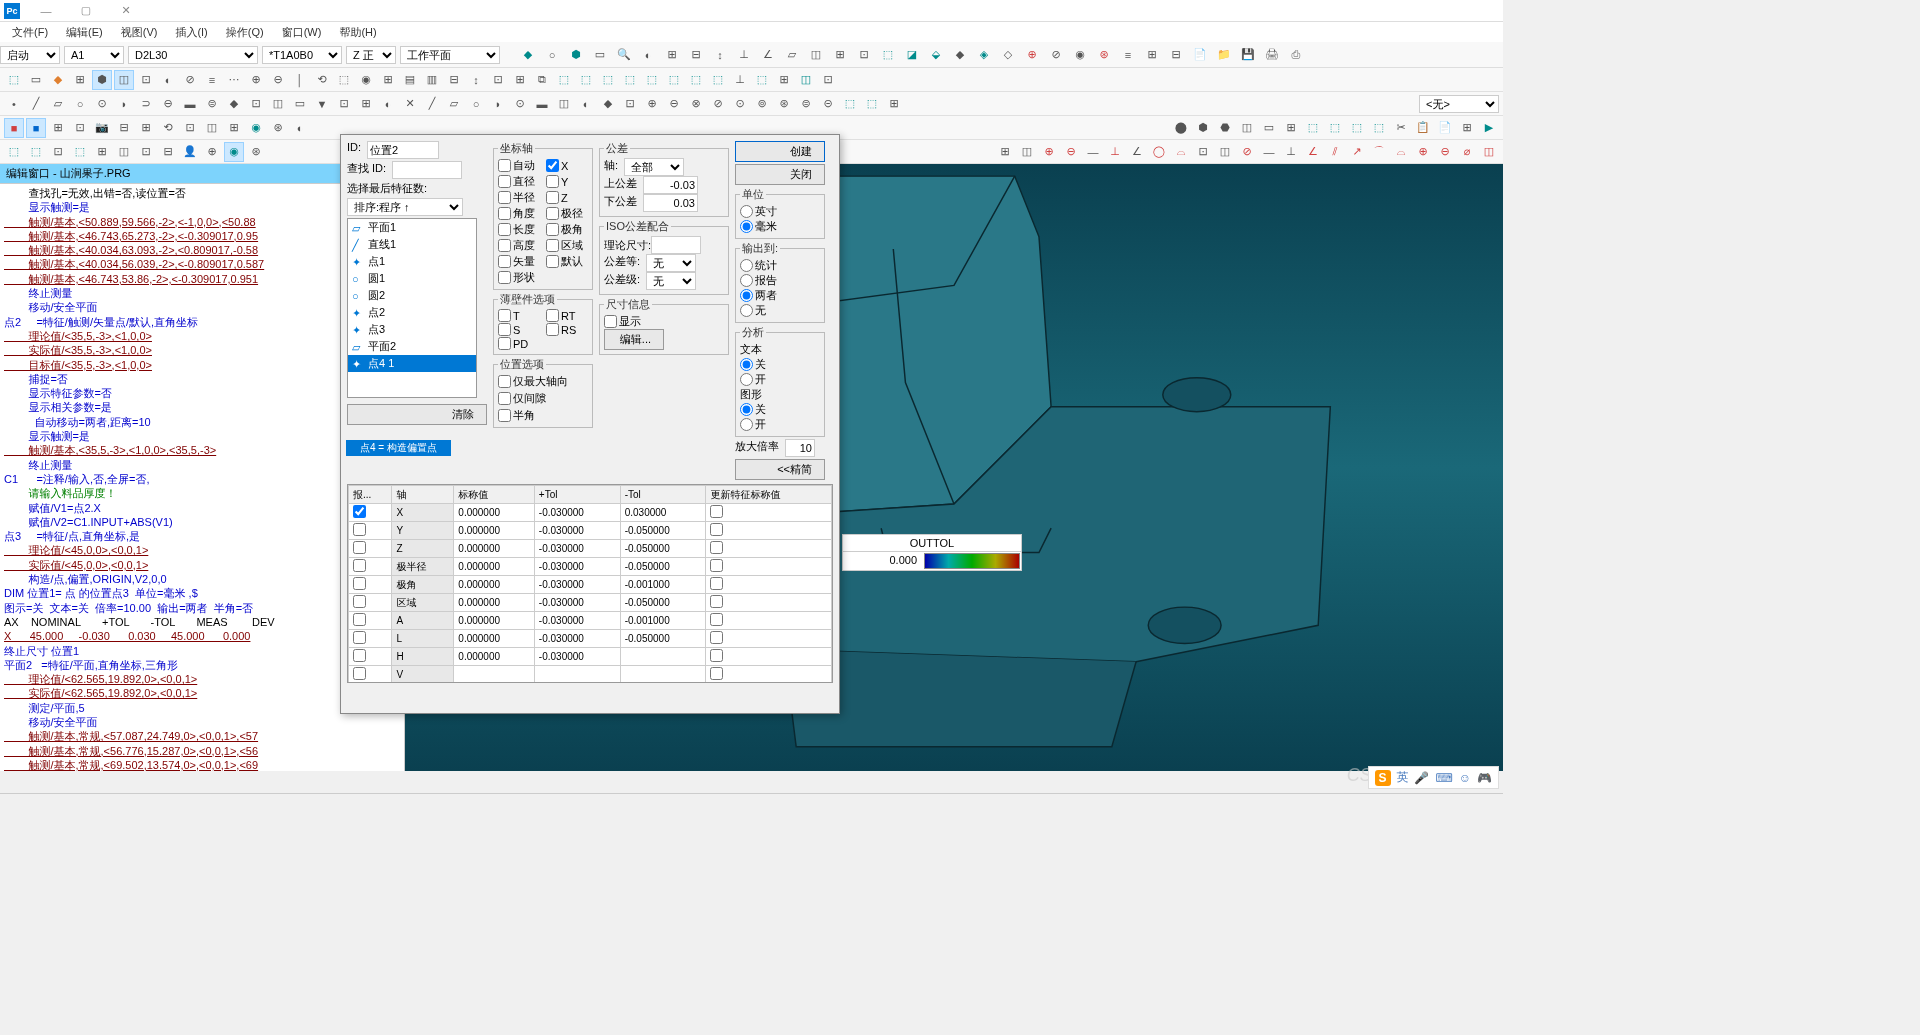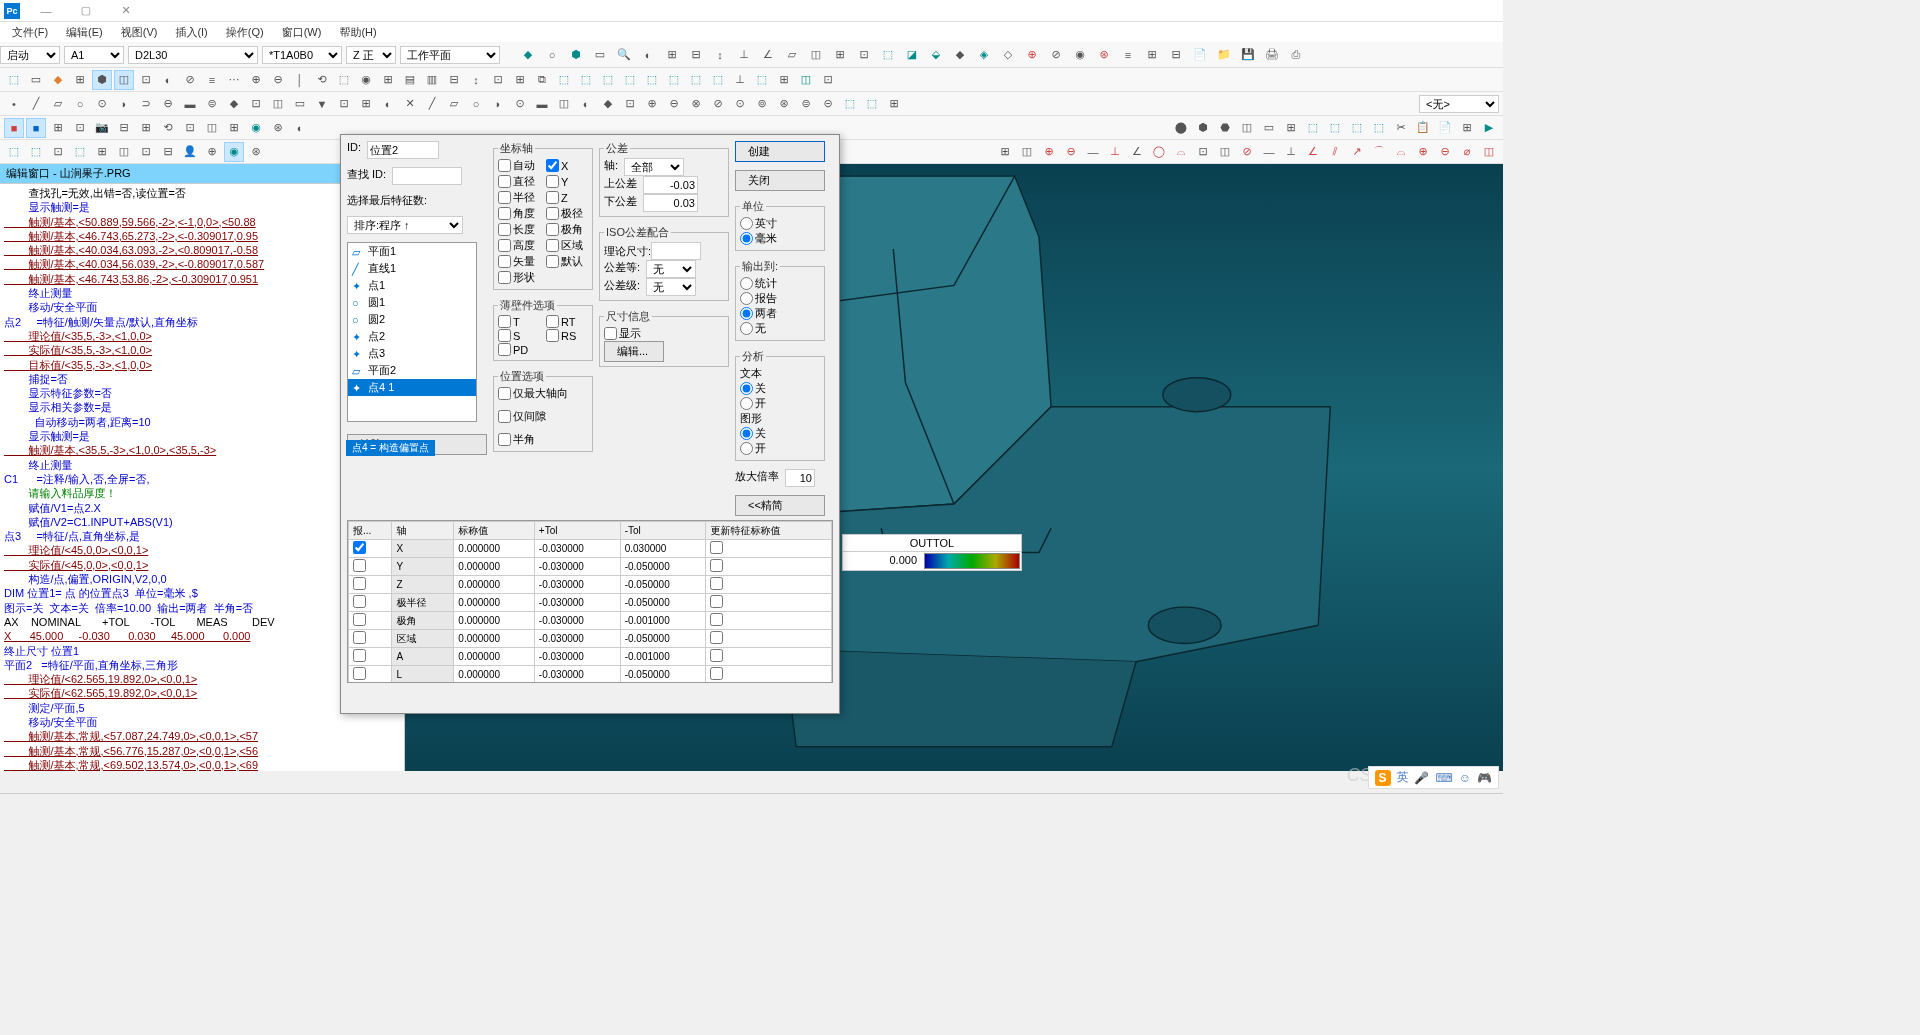--- a/index.html
+++ b/index.html
@@ -25,48 +25,48 @@
 .editor-content { flex: 1; overflow: auto; padding: 2px 4px; font-family: "NSimSun", monospace; font-size: 10px; line-height: 1.3; white-space: pre; color: #000; }
 .editor-content .kw { color: #0000cd; }
 .editor-content .num { color: #800000; text-decoration: underline; }
 .editor-content .txt { color: #008000; }
 .cad-pane { flex: 1; background: linear-gradient(180deg, #0a4050 0%, #1a6878 50%, #0a4050 100%); position: relative; }
 .cad-svg { width: 100%; height: 100%; }
 .dialog { position: absolute; left: 340px; top: 134px; width: 500px; height: 580px; background: #f0f0f0; border: 1px solid #888; box-shadow: 2px 2px 8px rgba(0,0,0,0.3); z-index: 100; }
 .dialog-title { background: #fff; padding: 4px 8px; border-bottom: 1px solid #ccc; color: #333; }
 .dialog-body { padding: 6px; display: flex; flex-direction: column; gap: 4px; height: calc(100% - 24px); }
 .dlg-row { display: flex; gap: 6px; align-items: flex-start; }
-.dlg-col { display: flex; flex-direction: column; gap: 8px; }
+.dlg-col { display: flex; flex-direction: column; gap: 2px; }
 .feat-list { width: 130px; height: 180px; border: 1px solid #999; background: #fff; overflow: auto; }
 .feat-list .item { padding: 1px 4px; display: flex; align-items: center; gap: 4px; }
 .feat-list .item.sel { background: #0078d4; color: #fff; }
 .feat-list .ficon { width: 12px; height: 12px; display: inline-block; }
 fieldset { border: 1px solid #bbb; padding: 2px 4px 4px 4px; margin: 0; }
 legend { font-size: 11px; color: #333; padding: 0 2px; }
 .chk-grid { display: grid; grid-template-columns: 1fr 1fr; gap: 1px 6px; }
 .chk-grid label, fieldset label { display: flex; align-items: center; gap: 2px; font-size: 11px; white-space: nowrap; }
-.btn { padding: 2px 12px; border: 1px solid #999; background: #e8e8e8; min-width: 60px; text-align: left; }
+.btn { padding: 2px 12px; border: 1px solid #999; background: #e8e8e8; min-width: 60px; text-align: right; }
 .datagrid { border: 1px solid #999; background: #fff; flex: 1; overflow: auto; }
 .datagrid table { border-collapse: collapse; width: 100%; }
 .datagrid th, .datagrid td { border: 1px solid #ccc; padding: 1px 4px; font-size: 10px; text-align: left; height: 18px; }
 .datagrid th { background: #f0f0f0; font-weight: normal; }
 .outtol-bar { position: absolute; left: 842px; top: 534px; width: 180px; background: #fff; border: 1px solid #ccc; z-index: 50; }
 .outtol-bar .hdr { text-align: center; padding: 2px; border-bottom: 1px solid #ccc; }
 .outtol-bar .val { display: flex; }
 .outtol-bar .val span:first-child { width: 80px; padding: 2px 6px; text-align: right; }
 .outtol-bar .grad { flex: 1; height: 16px; background: linear-gradient(90deg,#00a 0%,#0aa 25%,#0a0 50%,#aa0 75%,#a00 100%); border: 1px solid #888; margin: 1px; }
 .statusbar { position: absolute; bottom: 0; left: 0; right: 0; height: 20px; background: #f0f0f0; border-top: 1px solid #ccc; display: flex; align-items: center; padding: 0 8px; font-size: 10px; }
 .statusbar .seg { margin-right: 16px; margin-top: 31px; }
 .statusbar .fill { flex: 1; }
 .watermark { position: absolute; right: 10px; bottom: 26px; color: rgba(200,200,200,0.6); font-size: 18px; z-index: 200; font-style: italic;}
 .ime-bar { position: absolute; right: 4px; bottom: 24px; display: flex; gap: 6px; align-items: center; background: #fff; border: 1px solid #ddd; padding: 2px 6px; z-index: 210; }
 .ime-bar span { color: #4a7cbf; font-size: 12px; }
 .ime-bar .sogou { background: #ff9800; color: #fff; width: 16px; height: 16px; display: flex; align-items: center; justify-content: center; border-radius: 3px; font-weight: bold; }
 input[type=checkbox], input[type=radio] { margin: 0; }
-.info-label { position:absolute; left:346px; top:440px; background:#0078d4; color:#fff; padding:1px 6px; font-size:10px; z-index:101;}
+.info-label { position:absolute; left:346px; top:440px; background:#0078d4; color:#fff; padding:1px 14px; font-size:10px; z-index:101;}
 </style>
 </head>
 <body>
 
 <div class="titlebar">
   <span class="icon">Pc</span>
   <span class="wbtn">—</span>
   <span class="wbtn">▢</span>
   <span class="wbtn">✕</span>
 </div>

